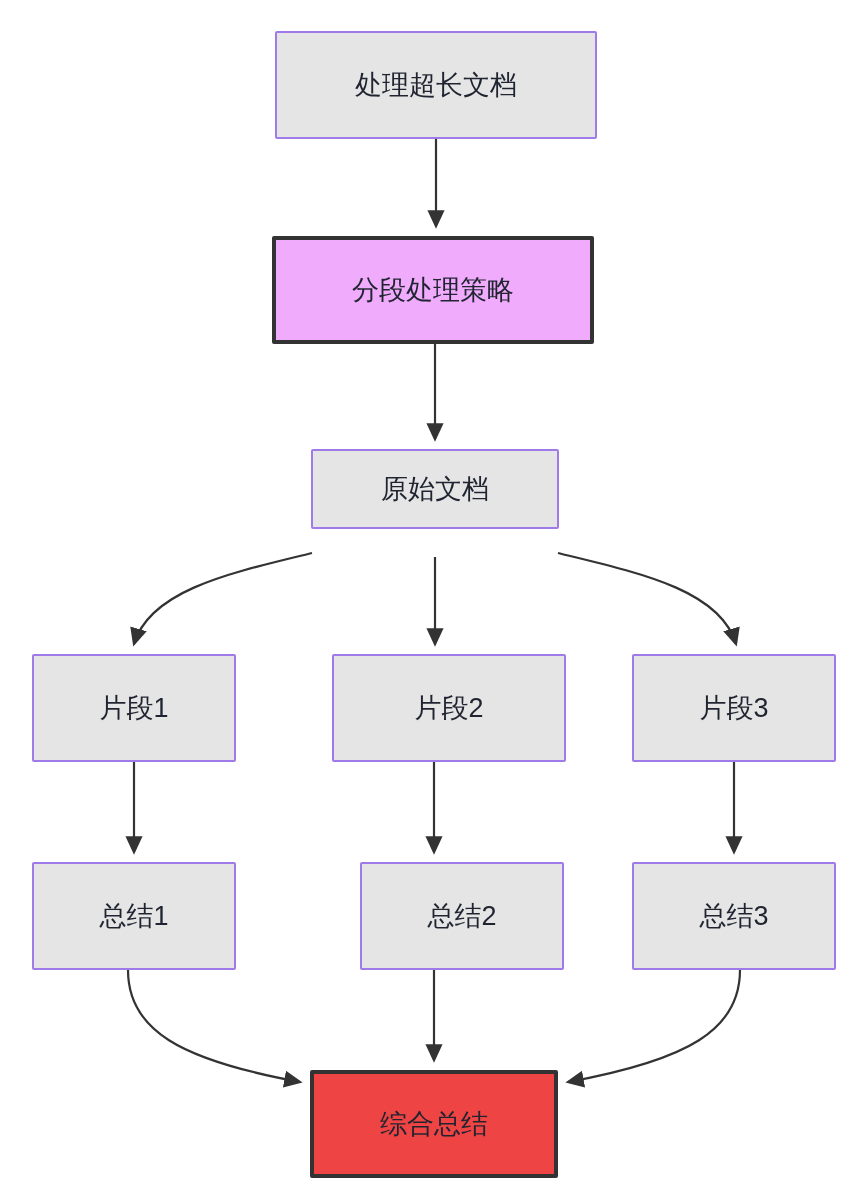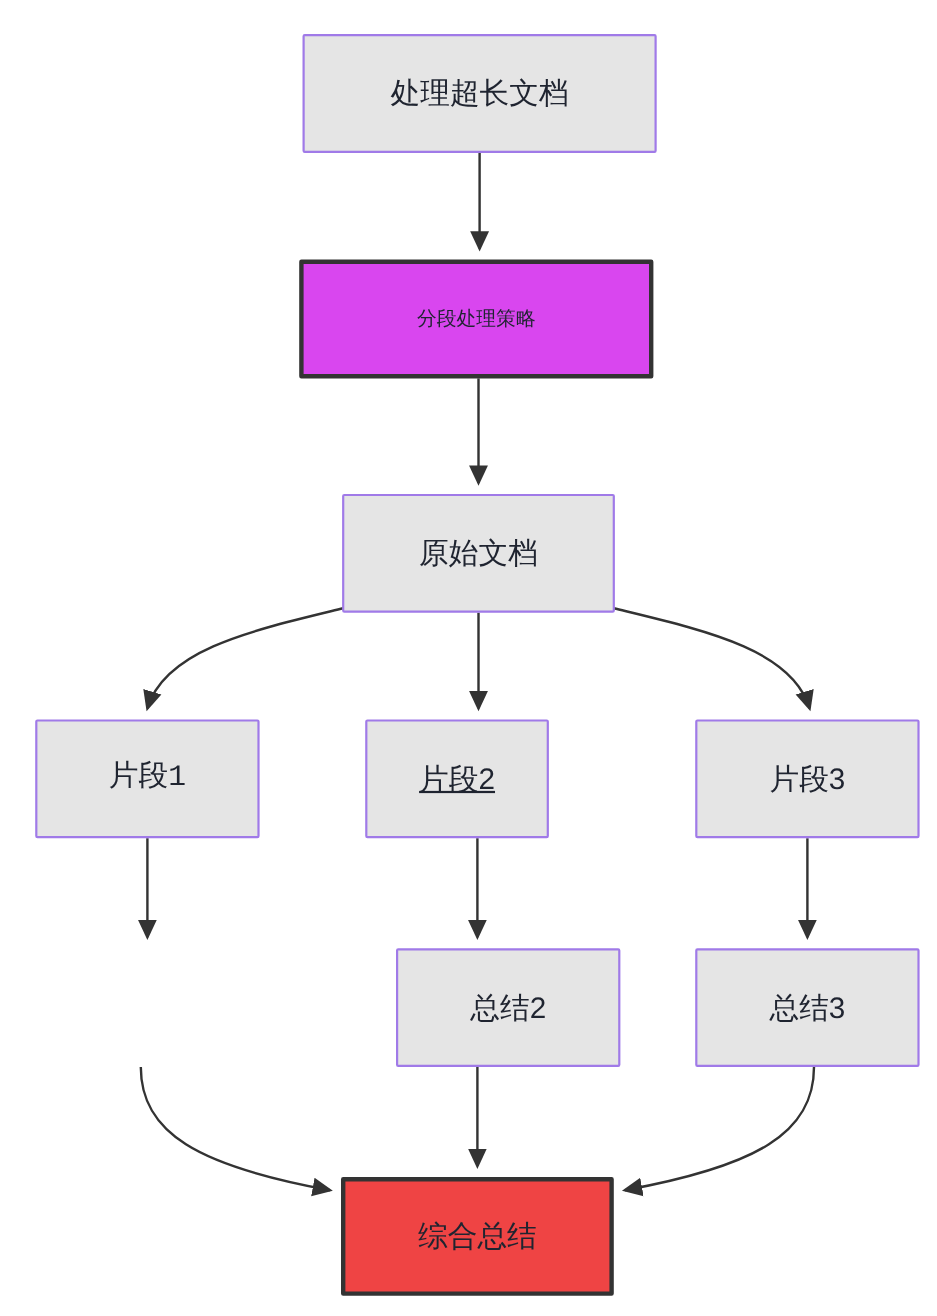--- a/index.html
+++ b/index.html
@@ -36,24 +36,24 @@
     white-space: nowrap;
     z-index: 2;
   }
   .node-normal {
     background: #e5e5e5;
     border: 2px solid #a07ae8;
     border-radius: 2px;
     font-size: 27px;
   }
   .node-emph-purple {
-    background: #d946ef;
+    background: #f0abfc;
     border: 4px solid #333333;
     border-radius: 2px;
-    font-size: 18px;
+    font-size: 27px;
   }
   .node-emph-green {
     background: #ef4444;
     border: 4px solid #333333;
     border-radius: 2px;
     font-size: 27px;
   }
   .node-label {
     display: block;
     pointer-events: none;
@@ -95,36 +95,39 @@
   </svg>
 
   <div class="node node-normal" style="left:275px; top:31px; width:322px; height:108px;">
     <span class="node-label">处理超长文档</span>
   </div>
 
   <div class="node node-emph-purple" style="left:272px; top:236px; width:322px; height:108px;">
     <span class="node-label">分段处理策略</span>
   </div>
 
-  <div class="node node-normal" style="left:311px; top:449px; width:248px; height:108px;">
+  <div class="node node-normal" style="left:311px; top:449px; width:248px; height:80px;">
     <span class="node-label">原始文档</span>
   </div>
 
-  <div class="node node-normal" style="left:32px; top:654px; width:204px; height:108px;font-family:Liberation Mono, monospace;">
+  <div class="node node-normal" style="left:32px; top:654px; width:204px; height:108px;">
     <span class="node-label">片段1</span>
   </div>
 
-  <div class="node node-normal" style="left:332px; top:654px; width:167px; height:108px;text-decoration:underline;">
+  <div class="node node-normal" style="left:332px; top:654px; width:234px; height:108px;">
     <span class="node-label">片段2</span>
   </div>
 
   <div class="node node-normal" style="left:632px; top:654px; width:204px; height:108px;">
     <span class="node-label">片段3</span>
   </div>
 
+  <div class="node node-normal" style="left:32px; top:862px; width:204px; height:108px;">
+    <span class="node-label">总结1</span>
+  </div>
 
   <div class="node node-normal" style="left:332px; top:862px; width:204px; height:108px;margin-left:28px;">
     <span class="node-label">总结2</span>
   </div>
 
   <div class="node node-normal" style="left:632px; top:862px; width:204px; height:108px;">
     <span class="node-label">总结3</span>
   </div>
 
   <div class="node node-emph-green" style="left:310px; top:1070px; width:248px; height:108px;">

